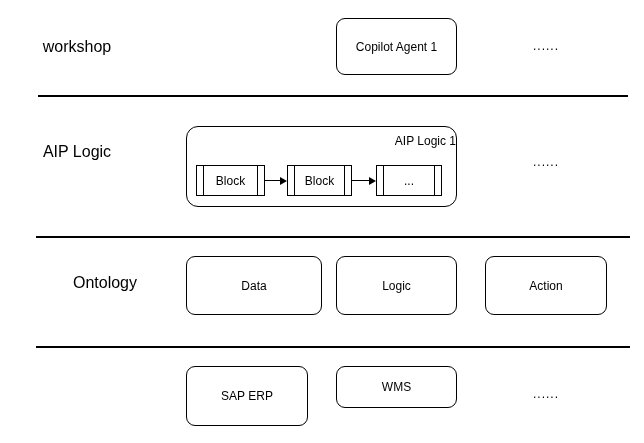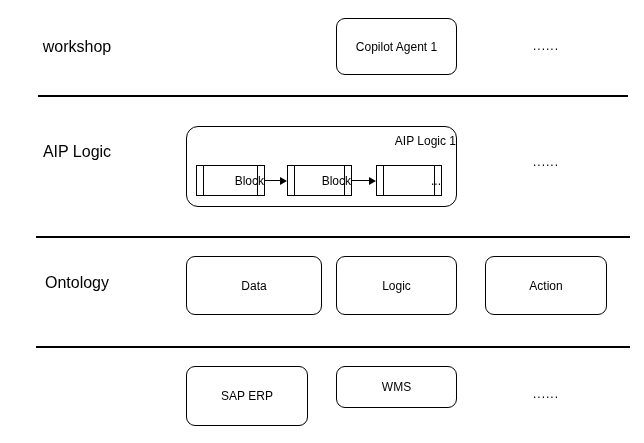--- a/index.html
+++ b/index.html
@@ -72,21 +72,21 @@
     text-align: right;
     font-size: 12px;
   }
   .process {
     position: absolute;
     box-sizing: border-box;
     border: 1px solid var(--stroke);
     background: var(--background);
     display: flex;
     align-items: center;
-    justify-content: flex-end;
+    justify-content: center;
     font-size: 12px;
   }
   .process .side-bar {
     position: absolute;
     top: 0;
     bottom: 0;
     width: 1px;
     background: var(--stroke);
   }
   .process .side-bar.left  { left: 6px; }
@@ -167,21 +167,21 @@
   <div class="process" style="left:376px; top:165px; width:66px; height:31px;">
     <span class="side-bar left"></span>
     <span class="side-bar right"></span>
     <span>...</span>
   </div>
 
   <div class="dots" style="left:506px; top:156px;">......</div>
 
   <div class="hline" style="left:36px; top:236px; width:594px;"></div>
 
-  <div class="row-label" style="top:274px;">Ontology</div>
+  <div class="row-label" style="top:274px;text-align:right;">Ontology</div>
   <div class="box" style="left:186px; top:256px; width:136px; height:59px;">
     <span>Data</span>
   </div>
   <div class="box" style="left:485px; top:256px; width:122px; height:59px;">
     <span>Action</span>
   </div>
   <div class="box" style="left:336px; top:256px; width:121px; height:59px;">
     <span>Logic</span>
   </div>
 

